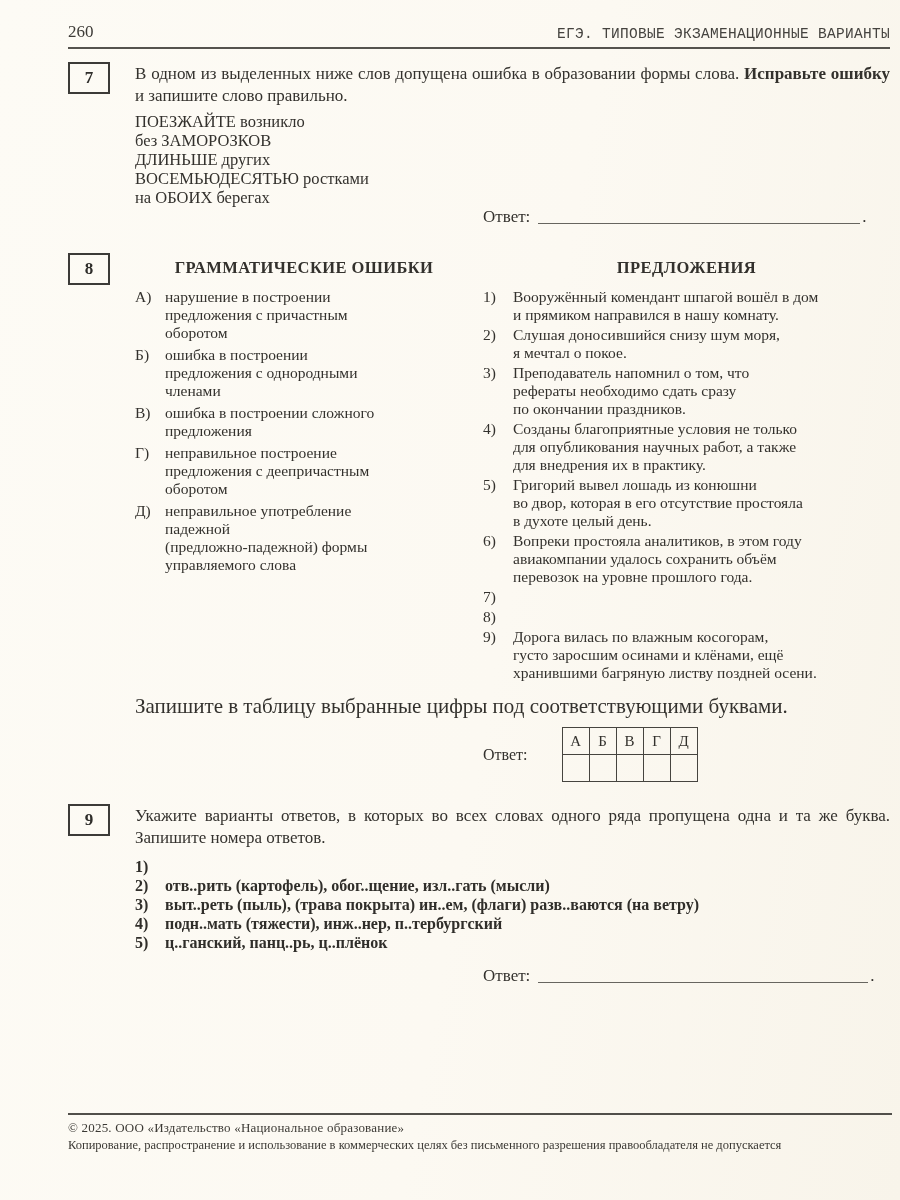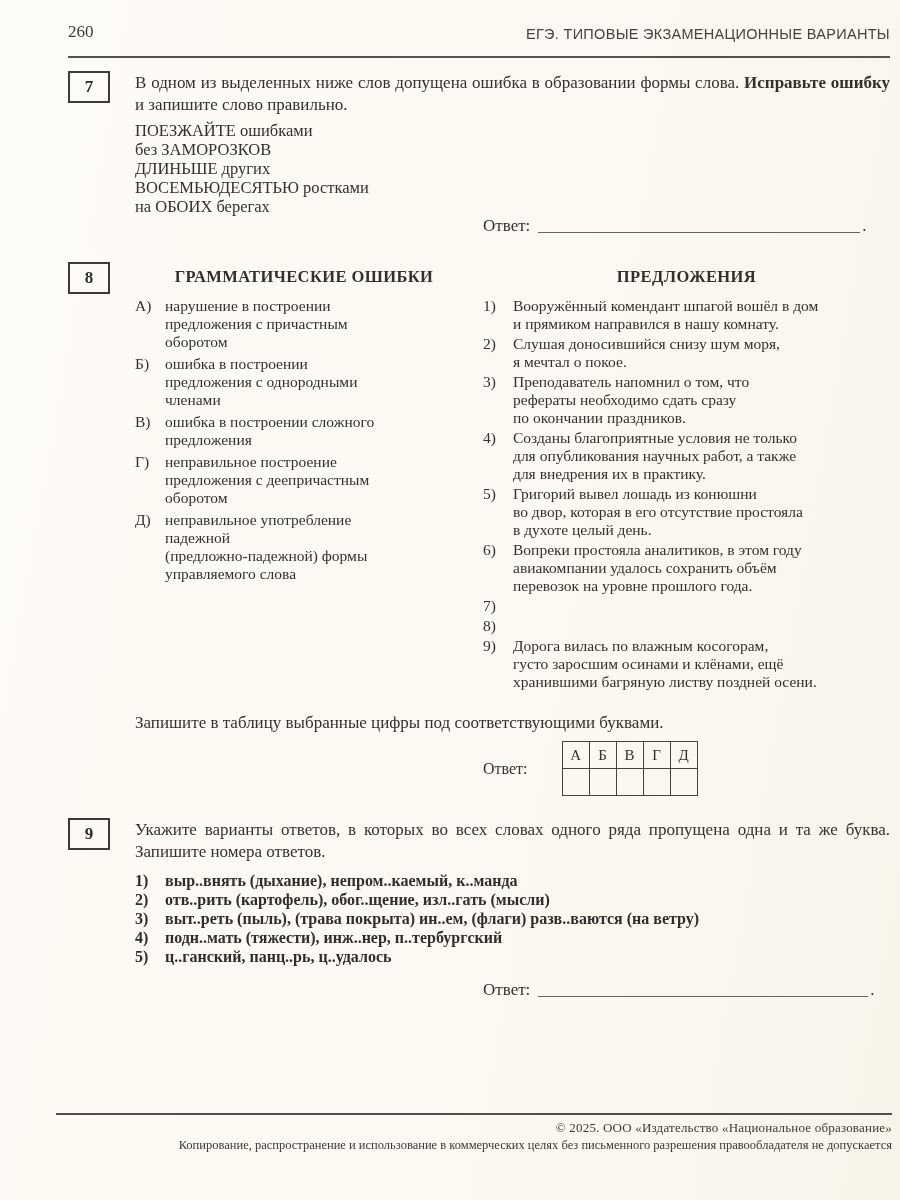--- a/index.html
+++ b/index.html
@@ -5,24 +5,24 @@
   html,body{margin:0;padding:0;background:#e8e4da;}
   .page{
     width:900px;height:1200px;position:relative;box-sizing:border-box;
     padding:22px 10px 0 68px;
     background:linear-gradient(100deg,#fdfbf5 0%,#fcf9f2 55%,#f8f4ea 100%);
     font-family:"Liberation Serif","DejaVu Serif",serif;
     color:#33312d;overflow:hidden;
   }
   .pg-header{
     display:flex;justify-content:space-between;align-items:flex-end;
-    border-bottom:2px solid #55534e;padding-bottom:14px;
+    border-bottom:2px solid #55534e;padding-bottom:5px;
   }
   .pg-num{font-size:17px;color:#3c3a36;}
-  .pg-title{font-family:Liberation Sans, sans-serif;font-size:14.5px;color:#45433f;letter-spacing:.3px;}
+  .pg-title{font-family:Liberation Mono, monospace;font-size:14.5px;color:#45433f;letter-spacing:.3px;}
   .q{display:flex;}
   .qbox{
     width:38px;height:28px;border:2px solid #3c3b38;flex-shrink:0;
     display:flex;align-items:center;justify-content:center;
     font-weight:bold;font-size:17px;margin-right:25px;color:#2f2e2b;
   }
   .qbody{flex:1;min-width:0;padding-top:1px;}
   .prompt{margin:0;text-align:justify;font-size:17px;line-height:22px;}
   .bold{font-weight:bold;}
   .q7{margin-top:13px;}
@@ -35,55 +35,55 @@
   .q8{margin-top:26px;}
   .cols{display:flex;margin-top:4px;}
   .col-left{width:348px;flex-shrink:0;padding-right:10px;box-sizing:border-box;}
   .col-right{flex:1;min-width:0;}
   .col-h{text-align:center;font-size:16.5px;margin:0 0 10px 0;letter-spacing:.4px;font-weight:600;}
   .pair-item{display:flex;font-size:15.5px;line-height:18px;}
   .col-left .pair-item{margin-bottom:4px;}
   .col-right .pair-item{margin-bottom:2px;}
   .pair-item .key{flex:0 0 30px;}
   .pair-text{white-space:pre-line;}
-  .table-note{margin-top:20px;font-size:17px;}
+  .table-note{margin-top:10px;font-size:21px;}
   .ans-table-row{display:flex;align-items:center;margin-top:8px;margin-left:348px;}
   .ans-table{border-collapse:collapse;margin-left:34px;}
   .ans-table td{
     width:26px;height:26px;border:1.5px solid #46443f;
     text-align:center;font-size:15px;padding:0;color:#33312d;
   }
   .q9{margin-top:22px;}
   .q9-items{margin-top:8px;}
   .q9-item{display:flex;font-size:16px;line-height:19px;font-weight:bold;color:#302e2a;}
   .q9-item .key{flex:0 0 30px;}
   .q9-answer{margin-top:14px;}
   .pg-footer{
-    position:absolute;left:56px;right:8px;top:1113px;
-    border-top:2px solid #514f4a;text-align:right;color:#3b3934;
+    position:absolute;left:68px;right:8px;top:1113px;
+    border-top:2px solid #514f4a;text-align:left;color:#3b3934;
   }
   .f1{margin-top:5px;font-size:13px;letter-spacing:.2px;}
   .f2{margin-top:2px;font-size:12.5px;}
 </style>
 </head>
 <body>
 
 <div class="page">
 
   <div class="pg-header">
     <span class="pg-num">260</span>
     <span class="pg-title">ЕГЭ. ТИПОВЫЕ ЭКЗАМЕНАЦИОННЫЕ ВАРИАНТЫ</span>
   </div>
 
   <div class="q q7">
     <div class="qbox">7</div>
     <div class="qbody">
       <p class="prompt"><span>В одном из выделенных ниже слов допущена ошибка в образовании формы слова. </span><span class="bold">Исправьте ошибку</span><span> и запишите слово правильно.</span></p>
       <div class="q7-options">
-        <div>ПОЕЗЖАЙТЕ ошибками</div>
+        <div>ПОЕЗЖАЙТЕ возникло</div>
         <div>без ЗАМОРОЗКОВ</div>
         <div>ДЛИНЬШЕ других</div>
         <div>ВОСЕМЬЮДЕСЯТЬЮ ростками</div>
         <div>на ОБОИХ берегах</div>
       </div>
       <div class="answer-row indent-answer">
         <span>Ответ:</span>
         <span class="answer-line w322"></span>
         <span>.</span>
       </div>
@@ -202,37 +202,36 @@
     </div>
   </div>
 
   <div class="q q9">
     <div class="qbox">9</div>
     <div class="qbody">
       <p class="prompt">Укажите варианты ответов, в которых во всех словах одного ряда пропущена одна и та же буква. Запишите номера ответов.</p>
       <div class="q9-items">
         <div class="q9-item">
             <span class="key">1)</span>
-            <span>выр..внять (дыхание), непром..каемый, к..манда</span>
           </div>
         <div class="q9-item">
             <span class="key">2)</span>
             <span>отв..рить (картофель), обог..щение, изл..гать (мысли)</span>
           </div>
         <div class="q9-item">
             <span class="key">3)</span>
             <span>выт..реть (пыль), (трава покрыта) ин..ем, (флаги) разв..ваются (на ветру)</span>
           </div>
         <div class="q9-item">
             <span class="key">4)</span>
             <span>подн..мать (тяжести), инж..нер, п..тербургский</span>
           </div>
         <div class="q9-item">
             <span class="key">5)</span>
-            <span>ц..ганский, панц..рь, ц..удалось</span>
+            <span>ц..ганский, панц..рь, ц..плёнок</span>
           </div>
       </div>
       <div class="answer-row indent-answer q9-answer">
         <span>Ответ:</span>
         <span class="answer-line w330"></span>
         <span>.</span>
       </div>
     </div>
   </div>
 

